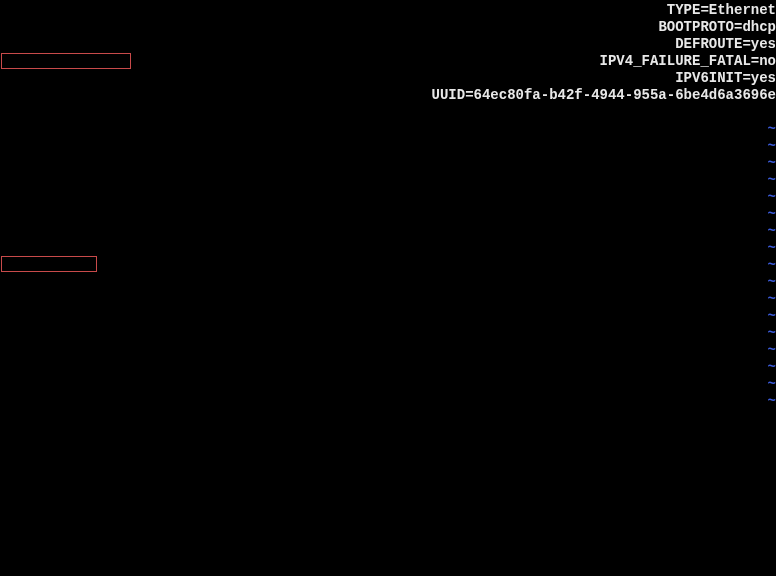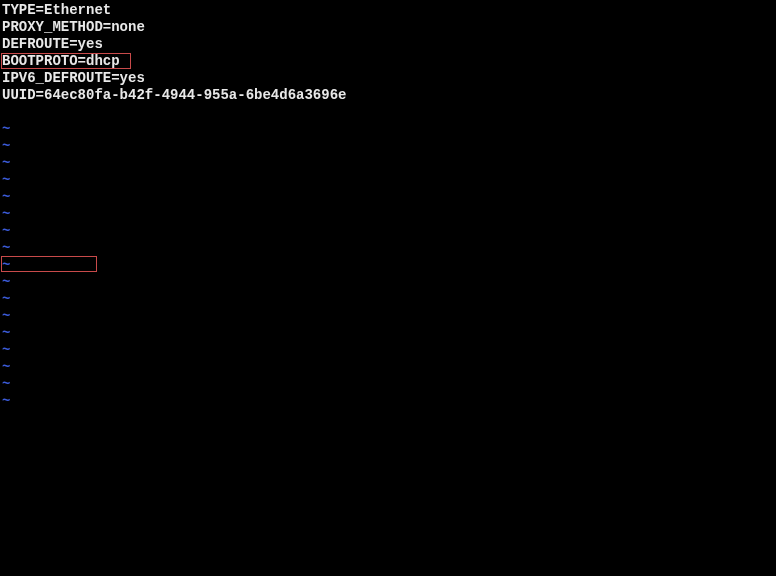--- a/index.html
+++ b/index.html
@@ -12,40 +12,41 @@
       font-size: 14px;
       line-height: 17px;
       color: #ddd;
       font-weight: bold;
       padding: 2px 0 0 2px;
       position: relative;
     }
     .line {
       white-space: pre;
       height: 17px;
+      text-align: right;
     }
     .config { color: #e8e8e8; }
     .tilde { color: #3b5bda; }
     .highlight-box {
       position: absolute;
       border: 1px solid #c84a4a;
       pointer-events: none;
     }
     .box1 { top: 53px; left: 1px; width: 130px; height: 16px; }
     .box2 { top: 256px; left: 1px; width: 96px; height: 16px; }
   </style>
 </head>
 <body>
 
 <div>
   <div class="line config">TYPE=Ethernet</div>
-  <div class="line config">PROXY_METHOD=none</div>
+  <div class="line config">BOOTPROTO=dhcp</div>
   <div class="line config">DEFROUTE=yes</div>
-  <div class="line config">BOOTPROTO=dhcp</div>
-  <div class="line config">IPV6_DEFROUTE=yes</div>
+  <div class="line config">IPV4_FAILURE_FATAL=no</div>
+  <div class="line config">IPV6INIT=yes</div>
   <div class="line config">UUID=64ec80fa-b42f-4944-955a-6be4d6a3696e</div>
   <div class="line"></div>
   <div class="line tilde">~</div>
   <div class="line tilde">~</div>
   <div class="line tilde">~</div>
   <div class="line tilde">~</div>
   <div class="line tilde">~</div>
   <div class="line tilde">~</div>
   <div class="line tilde">~</div>
   <div class="line tilde">~</div>

